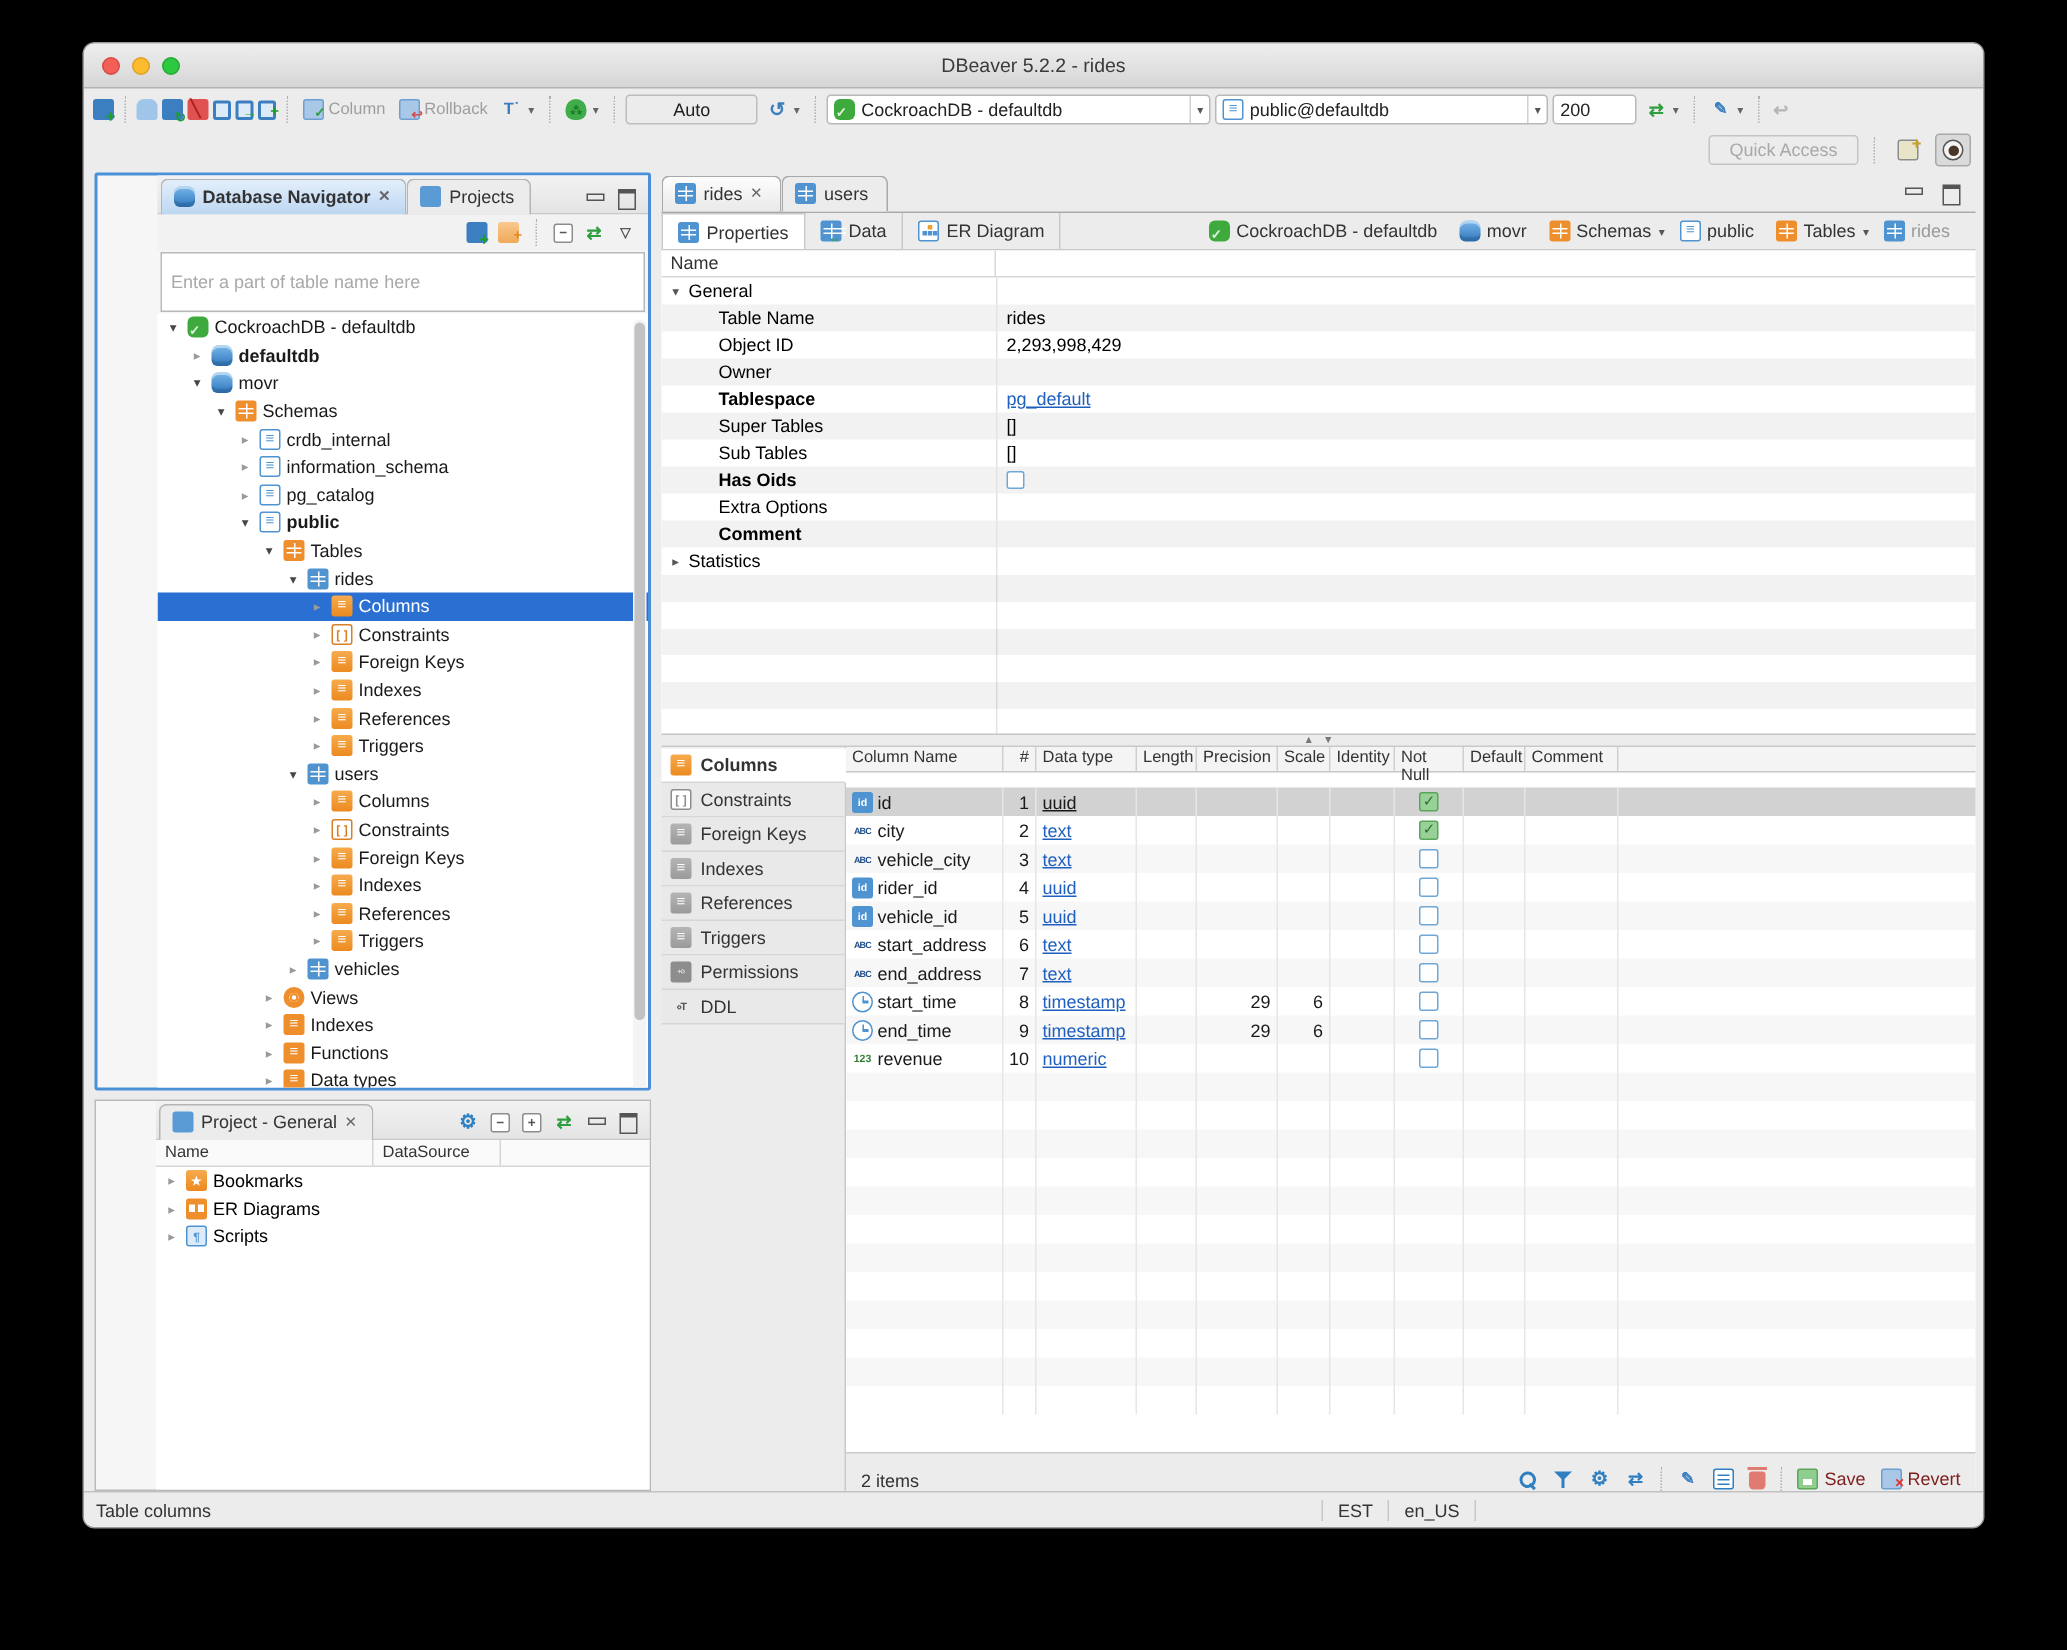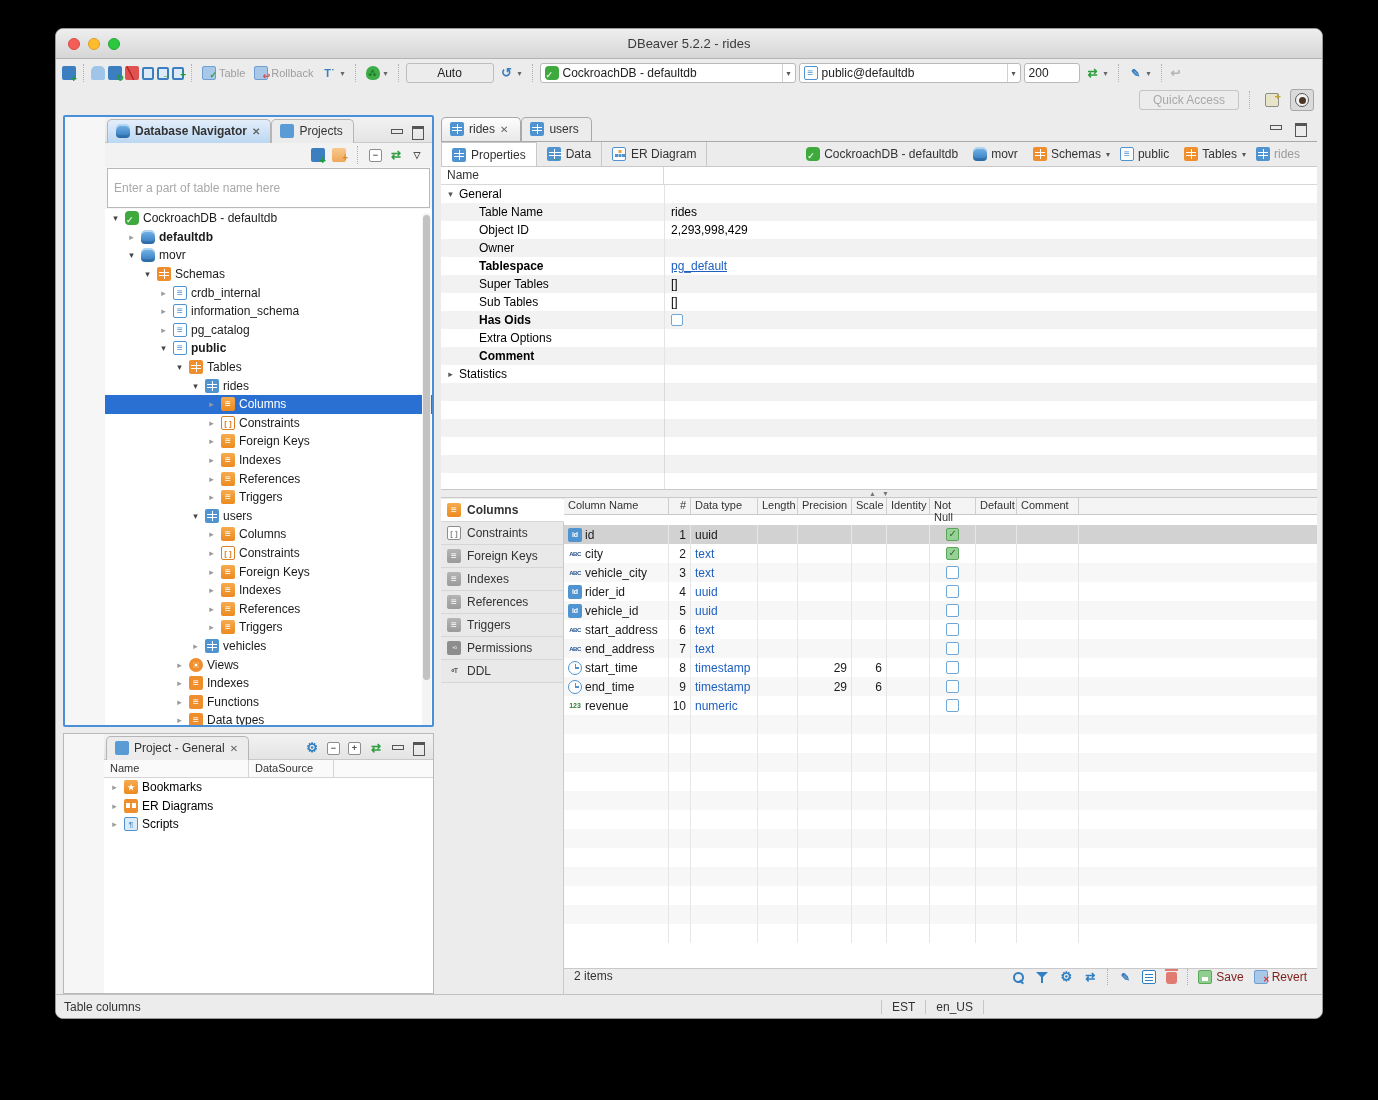--- a/index.html
+++ b/index.html
@@ -171,27 +171,27 @@
   .stab.active { background:#fff; font-weight:bold; border-right:1px solid #fff; margin-right:-1px; }
 
   .gridwrap { flex:1; display:flex; flex-direction:column; background:#fff; min-width:0; }
   .ghead { height:17px; display:flex; font-size:11px; color:#333; background:#f4f4f4; border-bottom:1px solid #c9c9c9; flex:none; }
   .ghead .gc { border-right:1px solid #cfcfcf; padding:1px 4px; }
   .grow { height:19px; display:flex; align-items:center; font-size:12px; color:#1a1a1a; flex:none; }
   .grow:nth-child(odd) { background:#f7f7f7; }
   .grow.sel { background:#d2d2d2;margin-top:10px; }
   .grow .gc { border-right:1px solid #e6e6e6; height:100%; display:flex; align-items:center; padding:0 4px; gap:3px; overflow:hidden; }
   .c-name{width:105px;} .c-num{width:22px; justify-content:flex-end; text-align:right;} .c-type{width:67px;} .c-len{width:40px;} .c-prec{width:54px;justify-content:flex-end;} .c-scale{width:35px;justify-content:flex-end;} .c-ident{width:43px;} .c-nn{width:46px;justify-content:center;} .c-def{width:41px;} .c-com{width:62px;} .c-fill{flex:1;border-right:none!important;}
-  .typelink { color:#1f5fbf; }
+  .typelink { color:#1f5fbf; text-decoration:underline; }
   .grow.sel .typelink { color:#1a1a1a; }
   .gcb { width:13px; height:13px; border:1px solid #6fa8d6; background:#fff; border-radius:2px; position:relative; }
   .gcb.checked { background:#97d197; border-color:#59a659; }
   .gcb.checked::after { content:"\2713"; position:absolute; left:1.5px; top:-1px; font-size:10px; color:#2c6e2c; }
 
-  .gfooter { height:26px; background:#ececec; border-top:1px solid #c9c9c9; display:flex; align-items:flex-start; font-size:12px; color:#333; padding:0 10px; flex:none; margin-top:auto; }
+  .gfooter { height:26px; background:#ececec; border-top:1px solid #c9c9c9; display:flex; align-items:flex-end; font-size:12px; color:#333; padding:0 10px; flex:none; margin-top:auto; }
   .gfoot-icons { margin-left:auto; display:flex; align-items:center; gap:10px; }
   .gfoot-btn { display:flex; align-items:center; gap:4px; color:#7f1d1d; font-size:12px; }
   .fsep { width:1px; height:16px; border-left:1px dotted #b0b0b0; }
 </style>
 </head>
 <body>
 
 <div class="window">
 
   <div class="titlebar">
@@ -208,21 +208,21 @@
     <span class="tsep"></span>
     <span class="ic i-plug"></span>
     <span class="ic i-plug-re"></span>
     <span class="ic i-plug-dis"></span>
     <span class="ic i-sql"></span>
     <span class="ic i-sql arrow"></span>
     <span class="ic i-sql plus"></span>
     <span class="tsep"></span>
     <span class="tbtn">
         <span class="ic i-commit"></span>
-        <span class="lbl">Table</span>
+        <span class="lbl">Column</span>
       </span>
     <span class="tbtn">
         <span class="ic i-rollback"></span>
         <span class="lbl">Rollback</span>
       </span>
     <span class="tbtn">
         <span class="ic i-txn"></span>
         <span class="caret">▾</span>
       </span>
     <span class="tsep"></span>

